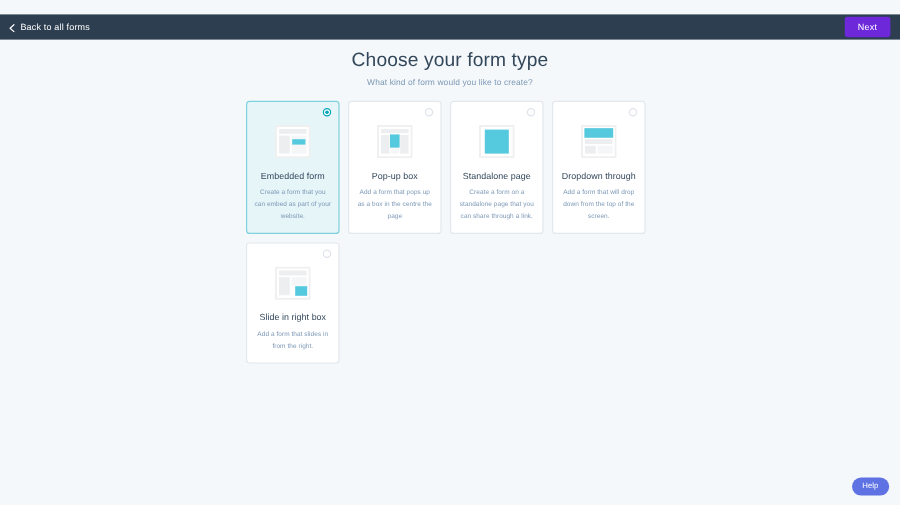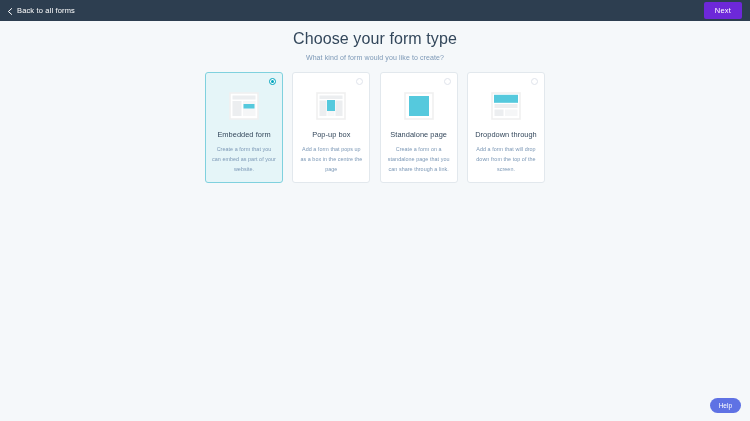--- a/index.html
+++ b/index.html
@@ -18,20 +18,21 @@
   
   .topbar {
     height: 21px;
     background: #2d3e50;
     display: flex;
     align-items: center;
     justify-content: space-between;
     padding: 0 8px 0 7px;
     box-sizing: border-box;
     position: relative;
+    margin-top: 12px;
   }
   .back-link {
     display: flex;
     align-items: center;
     gap: 4px;
     color: #ffffff;
     font-size: 7.5px;
     letter-spacing: .15px;
     cursor: pointer;
     user-select: none;
@@ -74,21 +75,20 @@
     letter-spacing: .1px;
   }
 
   
   .grid {
     width: 340px;
     margin: 11px auto 0 auto;
     display: flex;
     flex-wrap: wrap;
     gap: 7px;
-    justify-content: space-between;
   }
   .card {
     width: 78px;
     box-sizing: border-box;
     background: #ffffff;
     border: 1px solid #e2e8ed;
     border-radius: 3px;
     padding: 5px 5px 8px 5px;
     position: relative;
     cursor: pointer;
@@ -243,16 +243,30 @@
         <rect x="3.5" y="12" width="23" height="4" fill="#eceef0"></rect>
         <rect x="3.5" y="17.5" width="9" height="6.5" fill="#eceef0"></rect>
         <rect x="14" y="17.5" width="12.5" height="6.5" fill="#f5f6f7"></rect>
       </svg>
     </span>
     <div class="card-title">Dropdown through</div>
     <div class="card-desc">Add a form that will drop down from the top of the screen.</div>
   </div>
 
 
+  <div class="card">
+    <span class="radio"></span>
+    <span class="illus">
+      <svg width="30" height="28" viewBox="0 0 30 28">
+        <rect x="1" y="1" width="28" height="26" fill="#ffffff" stroke="#f0f0f0" stroke-width="1.6"></rect>
+        <rect x="3.5" y="3.5" width="23" height="4" fill="#eceef0"></rect>
+        <rect x="3.5" y="9" width="9" height="15" fill="#eceef0"></rect>
+        <rect x="14" y="9" width="12.5" height="7" fill="#f5f6f7"></rect>
+        <rect x="17" y="16.5" width="10" height="8" fill="#55c9dd"></rect>
+      </svg>
+    </span>
+    <div class="card-title">Slide in right box</div>
+    <div class="card-desc">Add a form that slides in from the right.</div>
+  </div>
 
 </div>
 
 <button class="help-btn">Help</button>
 
 </body></html>

